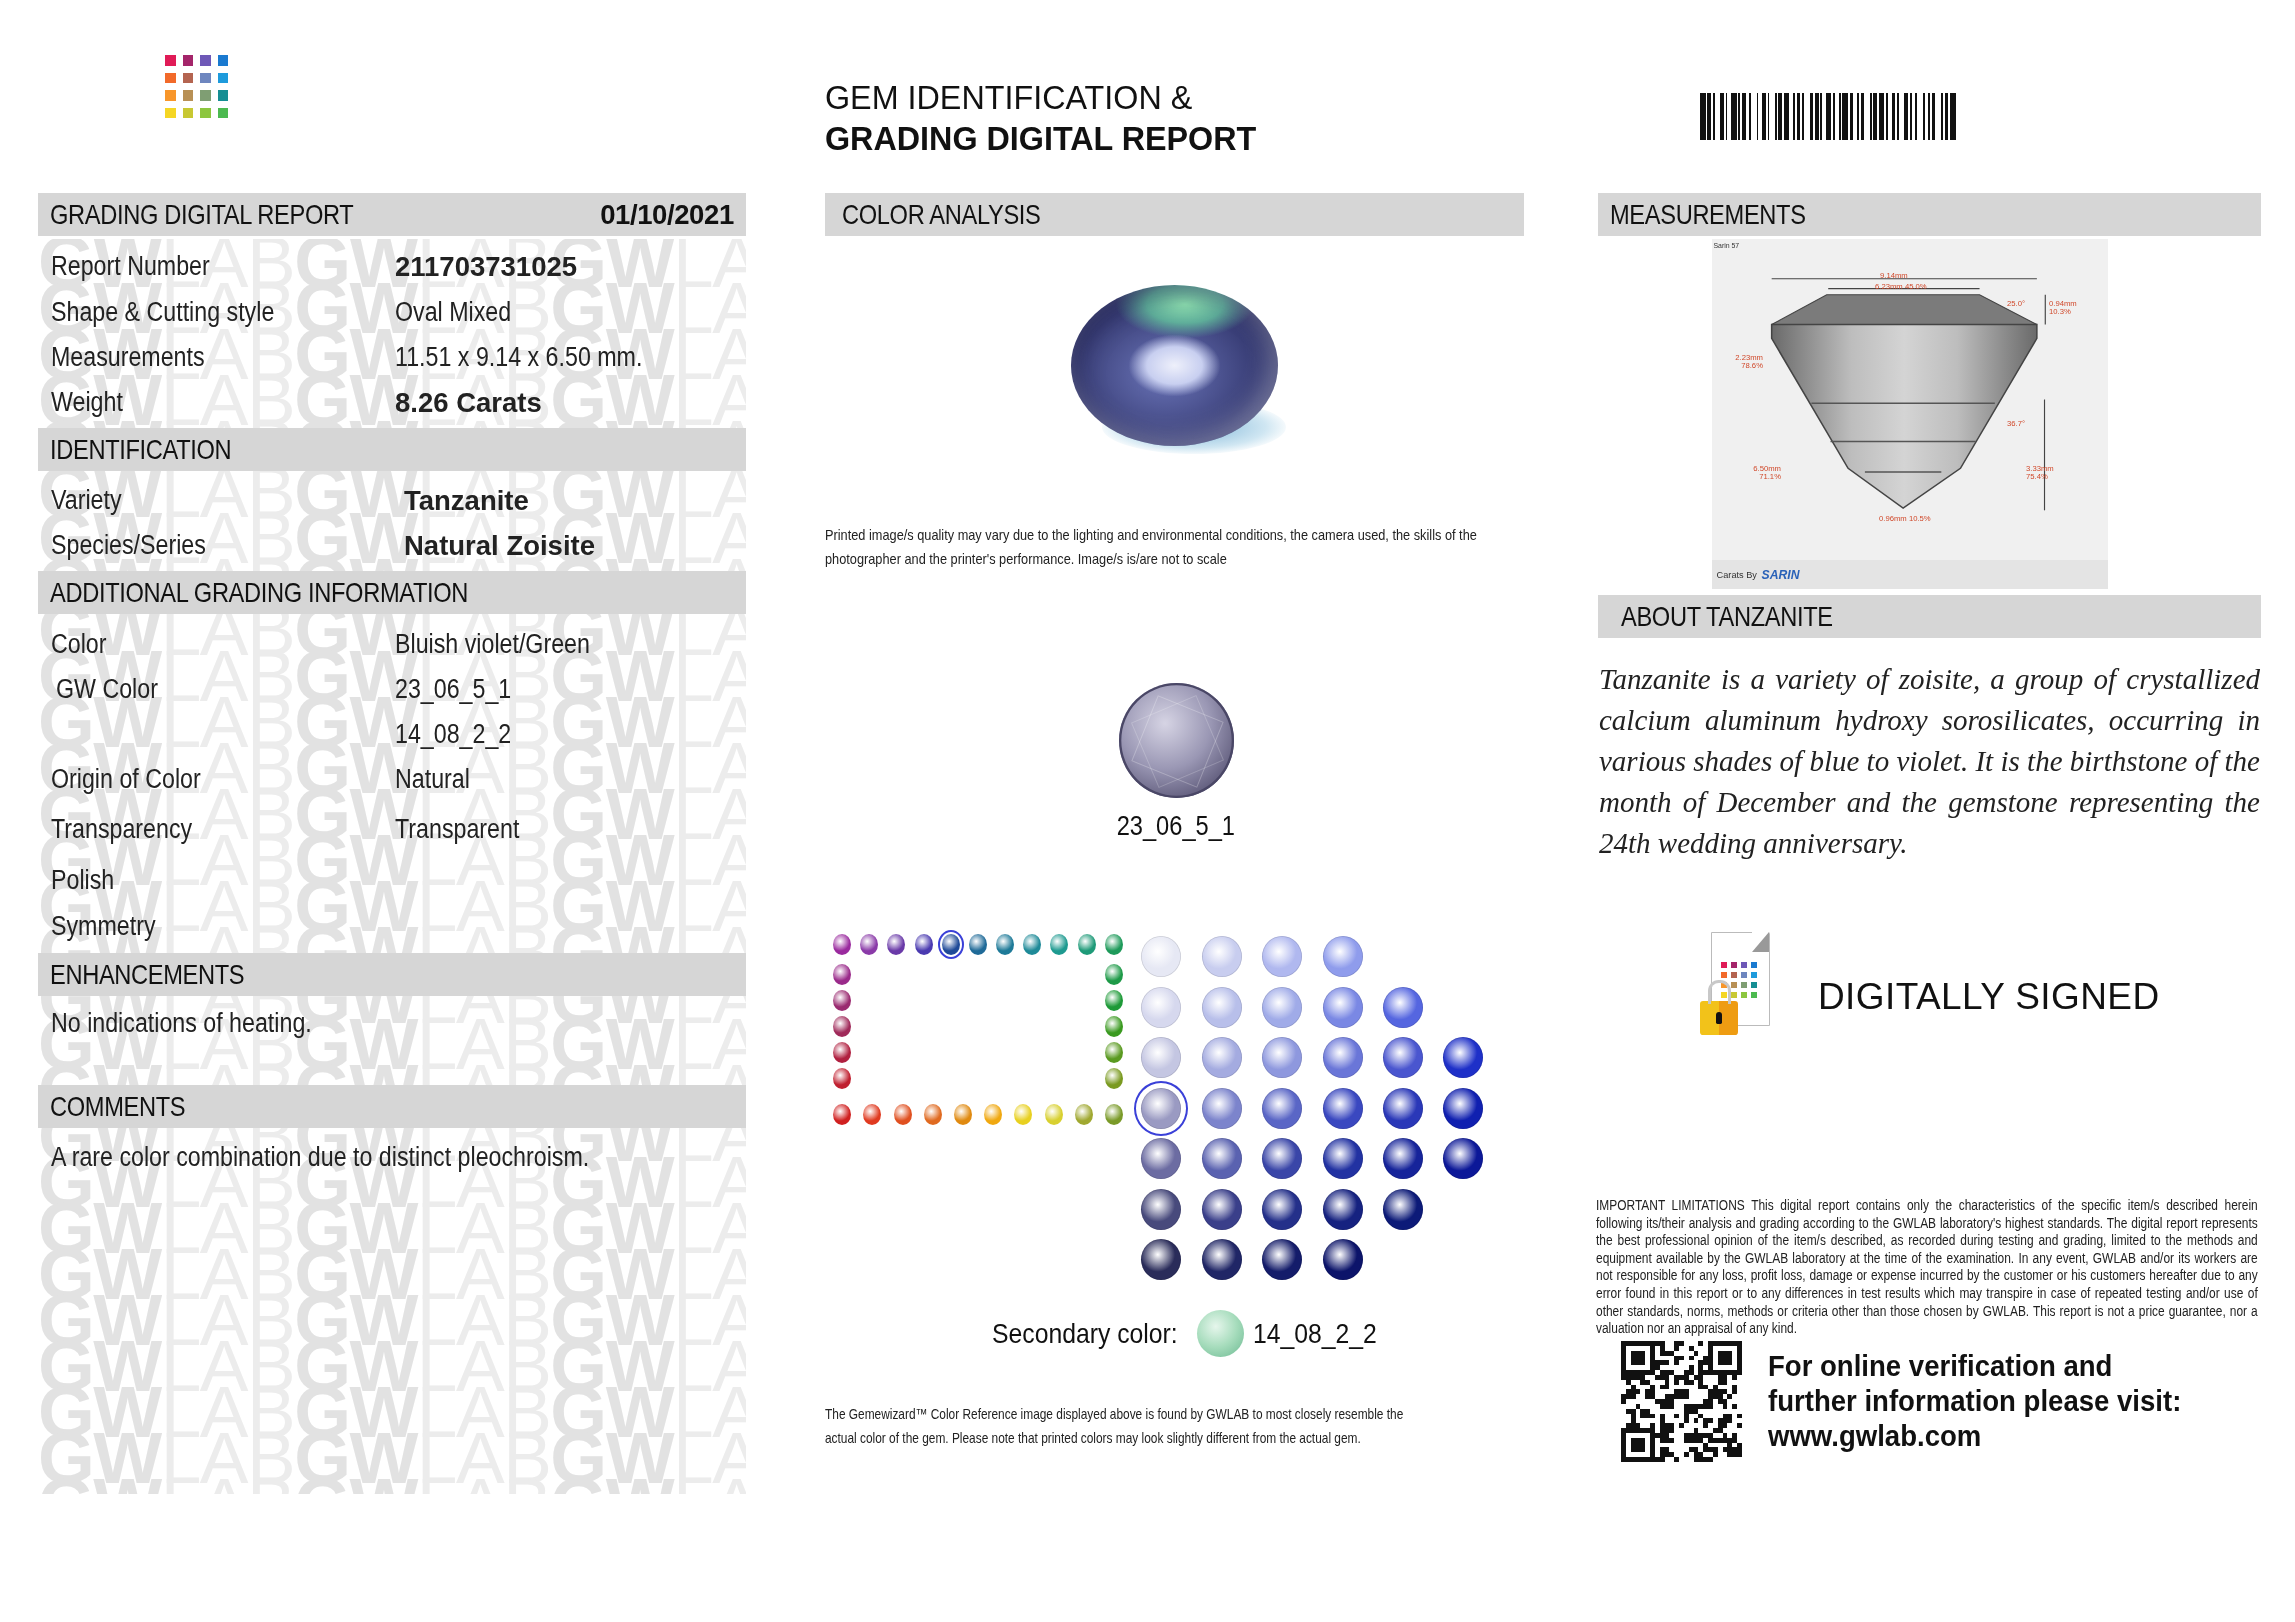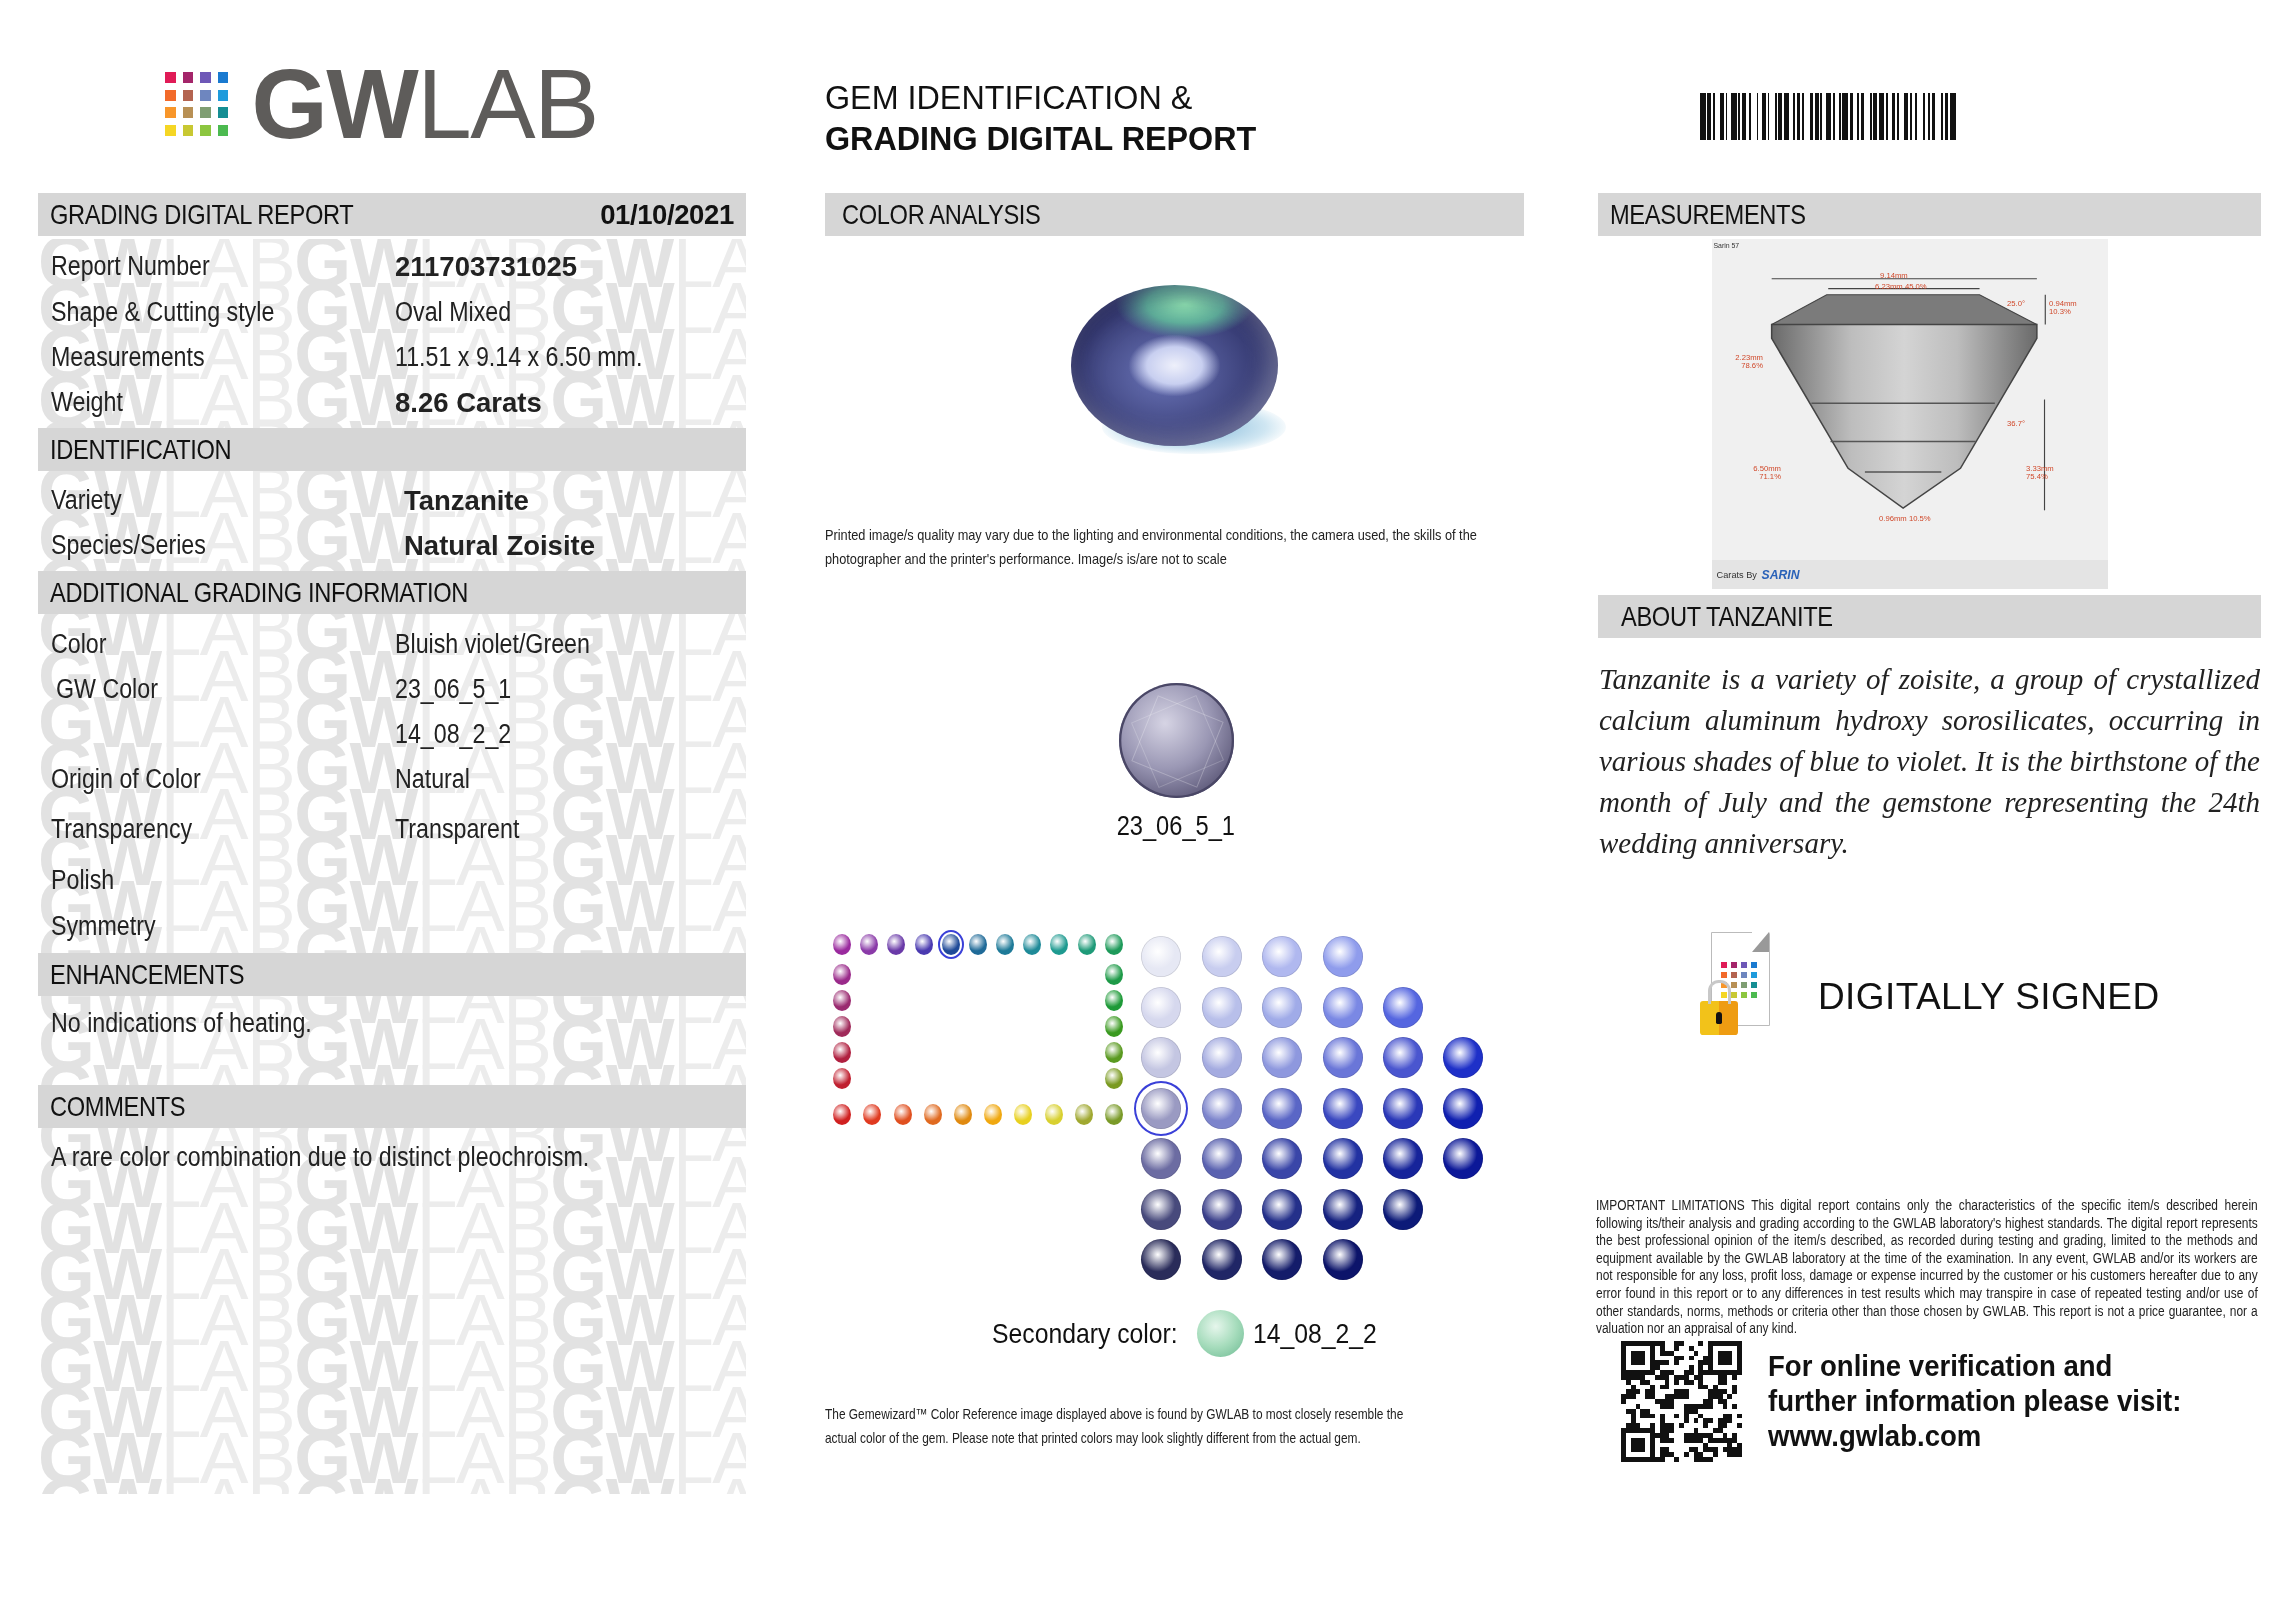--- a/index.html
+++ b/index.html
@@ -35,23 +35,20 @@
       <i style="background: rgb(30, 155, 220);"></i>
       <i style="background: rgb(248, 150, 42);"></i>
       <i style="background: rgb(184, 144, 85);"></i>
       <i style="background: rgb(127, 158, 115);"></i>
       <i style="background: rgb(21, 142, 147);"></i>
       <i style="background: rgb(245, 214, 36);"></i>
       <i style="background: rgb(200, 200, 50);"></i>
       <i style="background: rgb(140, 198, 63);"></i>
       <i style="background: rgb(76, 186, 80);"></i>
     </div>
-  <div style="margin-left:23px;font-size:98px;line-height:98px;color:#5e5c5a;letter-spacing:-1.5px;">
-    <span style="font-weight:bold;">GW</span><span style="font-weight:normal;">LAB</span>
-  </div>
 </div>
 
 <div class="watermark" id="watermark">
     <div class="wm-line"><b>GW</b>LAB<b>GW</b>LAB<b>GW</b>LAB</div>
     <div class="wm-line"><b>GW</b>LAB<b>GW</b>LAB<b>GW</b>LAB</div>
     <div class="wm-line"><b>GW</b>LAB<b>GW</b>LAB<b>GW</b>LAB</div>
     <div class="wm-line"><b>GW</b>LAB<b>GW</b>LAB<b>GW</b>LAB</div>
     <div class="wm-line"><b>GW</b>LAB<b>GW</b>LAB<b>GW</b>LAB</div>
     <div class="wm-line"><b>GW</b>LAB<b>GW</b>LAB<b>GW</b>LAB</div>
     <div class="wm-line"><b>GW</b>LAB<b>GW</b>LAB<b>GW</b>LAB</div>
@@ -405,21 +402,21 @@
   <div style="position:absolute;left:167px;top:275px;font-size:7.7px;color:#d0482a;">0.96mm 10.5%</div>
   <div style="position:absolute;left:0;top:321px;width:396px;height:29px;background:#e4e4e4;display:flex;align-items:center;padding-left:4.6px;box-sizing:border-box;font-size:9.2px;color:#333;">
     <span>Carats By</span>
     <span style="margin-left:4.6px;font-style:italic;font-weight:bold;color:#2a62b8;font-size:12.2px;">SARIN</span>
   </div>
 </div>
 
 <div class="hdr" style="left:1598px;top:595px;width:663px;padding-left:23px;">
   <span class="cond">ABOUT TANZANITE</span>
 </div>
-<div class="abs about" style="left:1599px;top:659px;width:661px;">Tanzanite is a variety of zoisite, a group of crystallized calcium aluminum hydroxy sorosilicates, occurring in various shades of blue to violet. It is the birthstone of the month of July and the gemstone representing the 24th wedding anniversary.</div>
+<div class="abs about" style="left:1599px;top:659px;width:661px;">Tanzanite is a variety of zoisite, a group of crystallized calcium aluminum hydroxy sorosilicates, occurring in various shades of blue to violet. It is the birthstone of the month of December and the gemstone representing the 24th wedding anniversary.</div>
 
 <div class="abs" style="left:1700px;top:932px;width:505px;height:130px;">
   <div style="position:absolute;left:10.7px;top:0;width:57px;height:92px;background:#fff;border:0.8px solid #bbb;border-top-right-radius:1.5px;">
     <div style="position:absolute;right:-0.8px;top:-0.8px;width:0;height:0;border-left:17px solid #fff;border-bottom:20px solid #999;"></div>
     <div id="doc-grid" class="logo-grid" style="position:absolute;left:9.2px;top:29px;grid-template-columns:repeat(4,6.1px);grid-gap:3.8px;">
         <i style="background: rgb(224, 27, 87); width: 6.1px; height: 6.1px;"></i>
         <i style="background: rgb(164, 37, 106); width: 6.1px; height: 6.1px;"></i>
         <i style="background: rgb(110, 88, 183); width: 6.1px; height: 6.1px;"></i>
         <i style="background: rgb(26, 122, 208); width: 6.1px; height: 6.1px;"></i>
         <i style="background: rgb(242, 106, 42); width: 6.1px; height: 6.1px;"></i>

